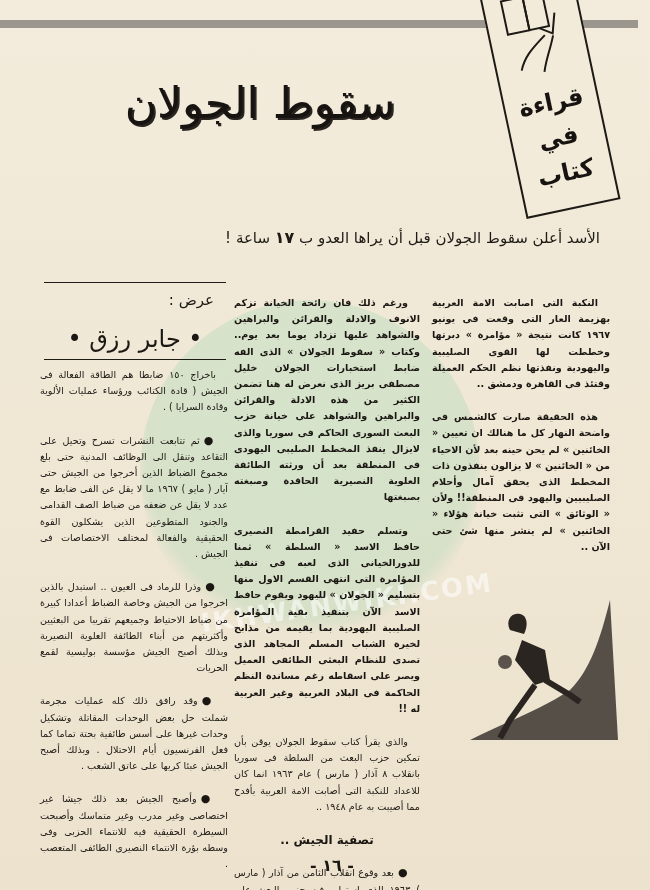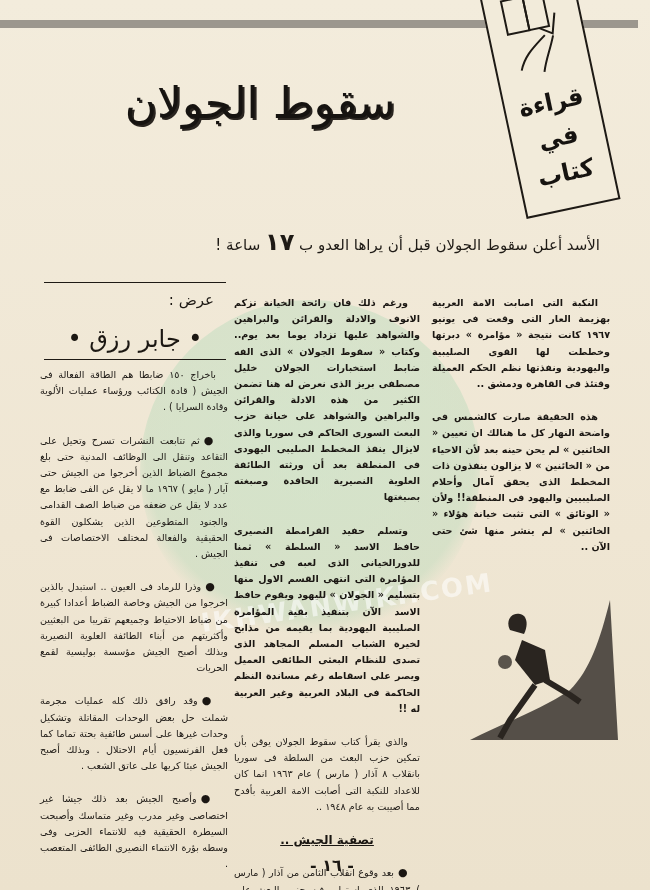--- a/index.html
+++ b/index.html
@@ -37,33 +37,33 @@
     }
     .badge-figure { position: absolute; left: 10px; top: 6px; width: 70px; height: 90px; }
     .badge-text {
       position: absolute; left: 0; right: 0; top: 105px; text-align: center; direction: rtl;
       font-weight: bold; font-size: 24px; line-height: 36px; color: #161310;
     }
     .subheadline {
       position: absolute; left: 50px; top: 228px; width: 550px; direction: rtl; text-align: right;
       font-family: "DejaVu Sans", sans-serif; font-size: 15px; color: #1e1a15;
     }
-    .subheadline b { font-size: 24px; }
+    .subheadline b { font-size: 16px; }
     .col {
       position: absolute; direction: rtl; text-align: justify;
       font-family: "DejaVu Sans", sans-serif; font-weight: bold; font-size: 9.6px; line-height: 16.2px;
       color: #1a1612;
     }
     .col p { margin: 17px 0 4px 0; text-indent: 12px; }
     .col .bullet::before { content: "●"; font-size: 11px; margin-left: 4px; }
     .col-right { left: 432px; top: 278px; width: 178px; }
     .col-mid { left: 234px; top: 278px; width: 186px; }
     .col-left { left: 40px; top: 350px; width: 188px; font-weight: normal; }
     .col-mid .lower { font-weight: normal; }
-    .section-head { text-align: center; font-weight: bold; font-size: 12px; margin: 2px 0 4px; text-indent: 0 !important; text-decoration: underline; }
+    .section-head { text-align: center; font-weight: bold; font-size: 12px; margin: 2px 0 4px; text-indent: 0 !important; }
     .byline { position: absolute; left: 44px; top: 282px; width: 182px; direction: rtl; }
     .byline .rule { height: 1px; background: #1e1a15; }
     .byline .label { font-size: 15px; text-align: right; margin: 8px 12px 0 0; }
     .byline .name { font-size: 24px; text-align: center; margin: 16px 0 6px; }
     .illustration { position: absolute; left: 450px; top: 590px; width: 175px; height: 160px; }
     .page-number { position: absolute; left: 310px; top: 856px; font-size: 16px; font-weight: bold; direction: rtl; }
   </style>
 </head>
 <body>
 

